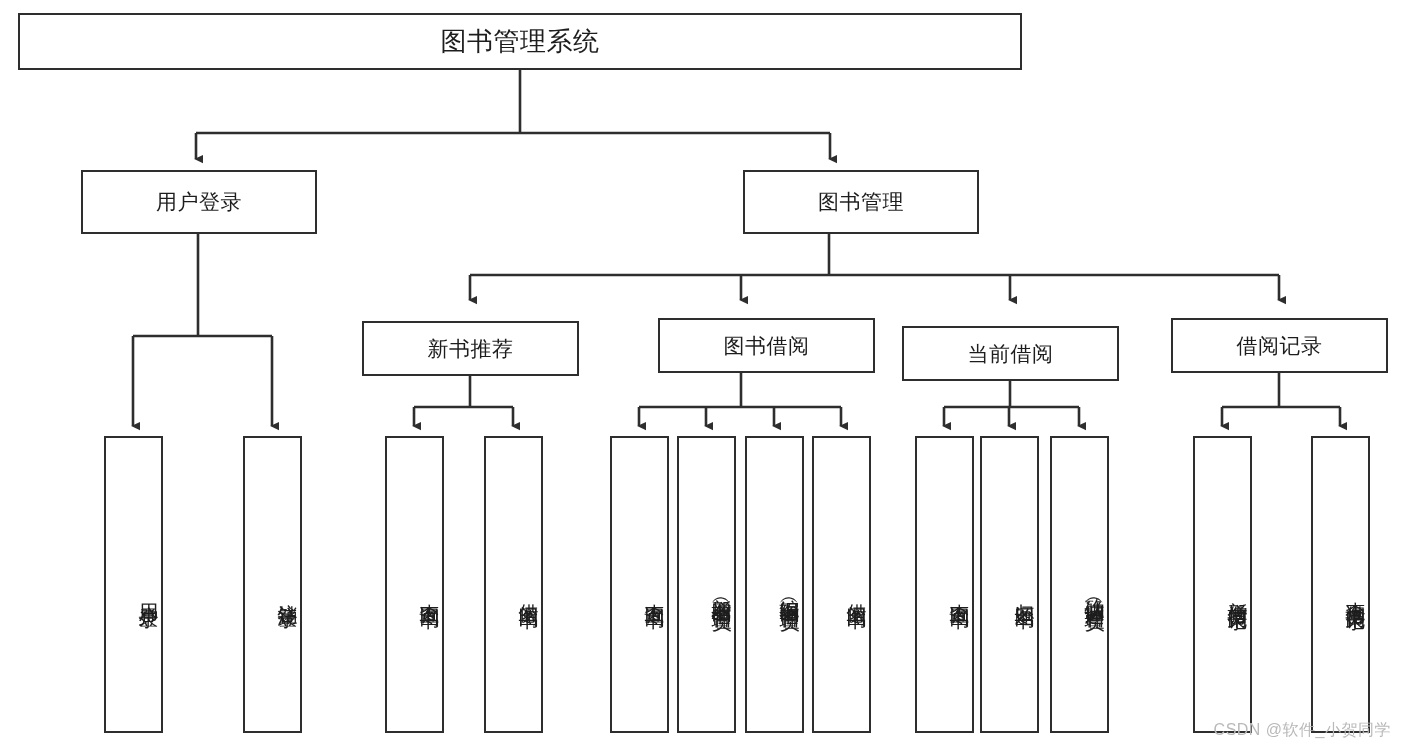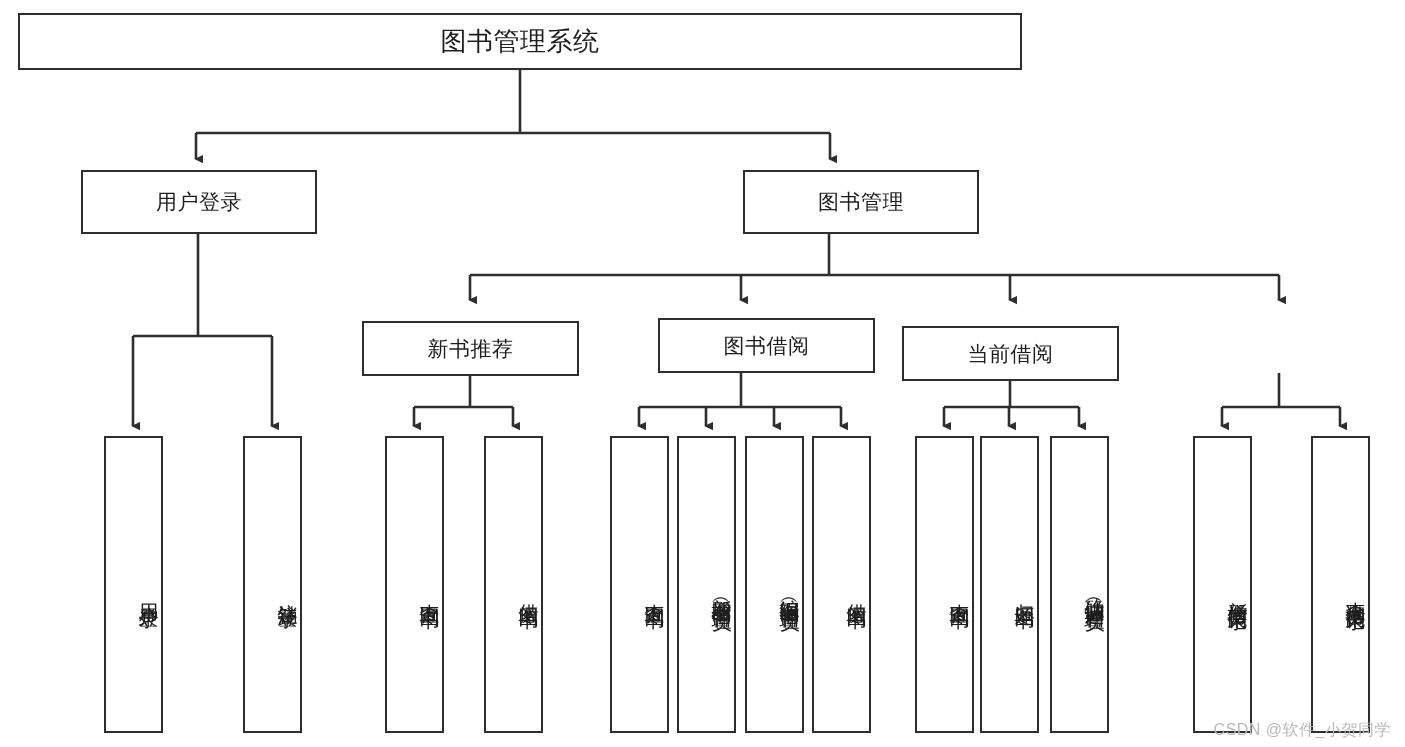--- a/index.html
+++ b/index.html
@@ -137,20 +137,23 @@
 
   <div class="node horiz" style="left:362px; top:321px; width:217px; height:55px;">
     <span>新书推荐</span>
   </div>
   <div class="node horiz" style="left:633px; top:318px; width:217px; height:55px;margin-left:25px;">
     <span>图书借阅</span>
   </div>
   <div class="node horiz" style="left:902px; top:318px; width:217px; height:55px;margin-top:8px;">
     <span>当前借阅</span>
   </div>
+  <div class="node horiz" style="left:1171px; top:318px; width:217px; height:55px;">
+    <span>借阅记录</span>
+  </div>
 
   <div class="node vert" style="left:104px; top:436px; width:59px; height:297px;">
     <span class="vtext">用户登录</span>
   </div>
   <div class="node vert" style="left:243px; top:436px; width:59px; height:297px;">
     <span class="vtext">注销登录</span>
   </div>
 
   <div class="node vert" style="left:385px; top:436px; width:59px; height:297px;">
     <span class="vtext">查询图书</span>

